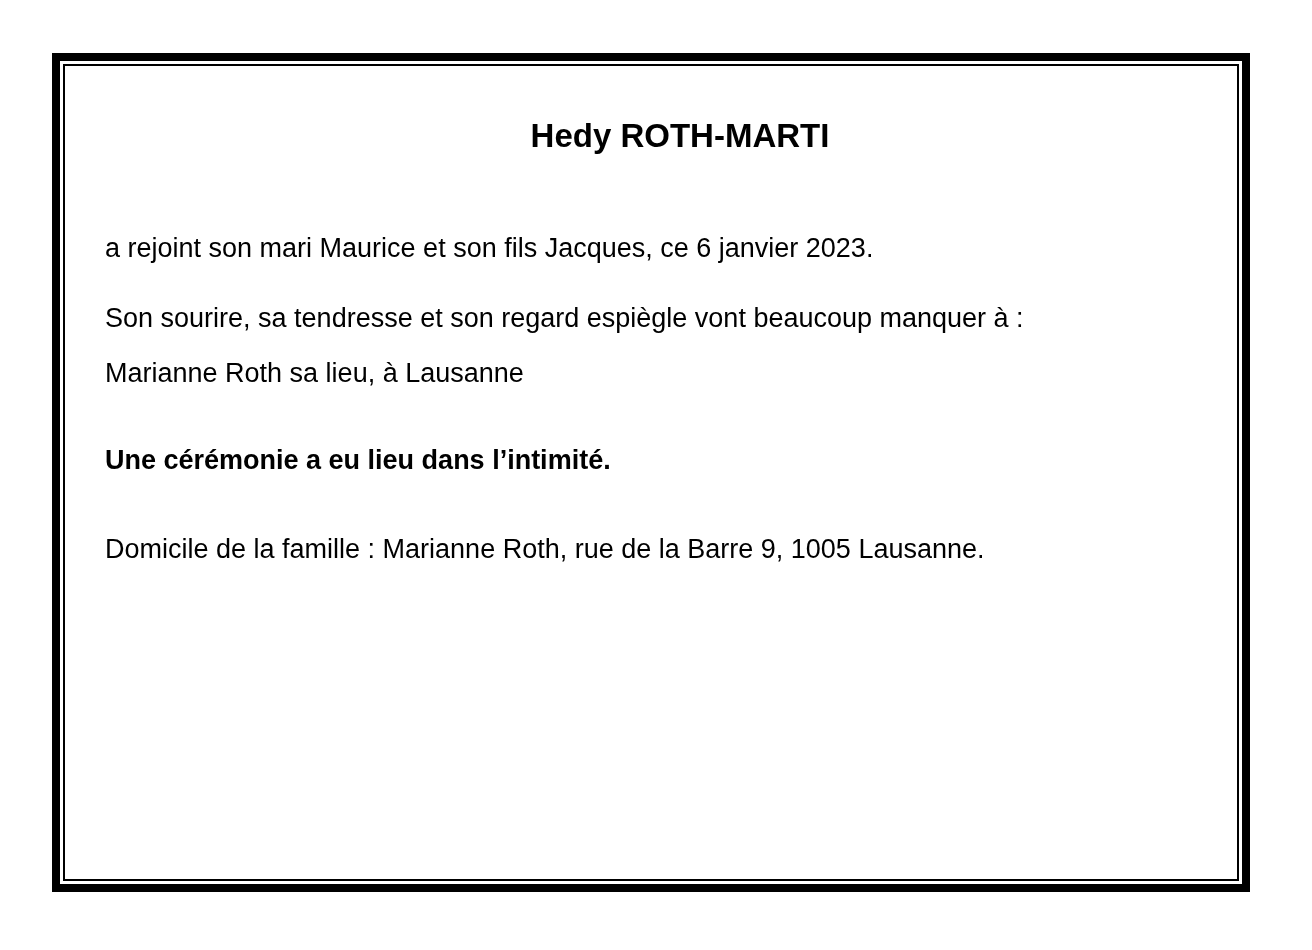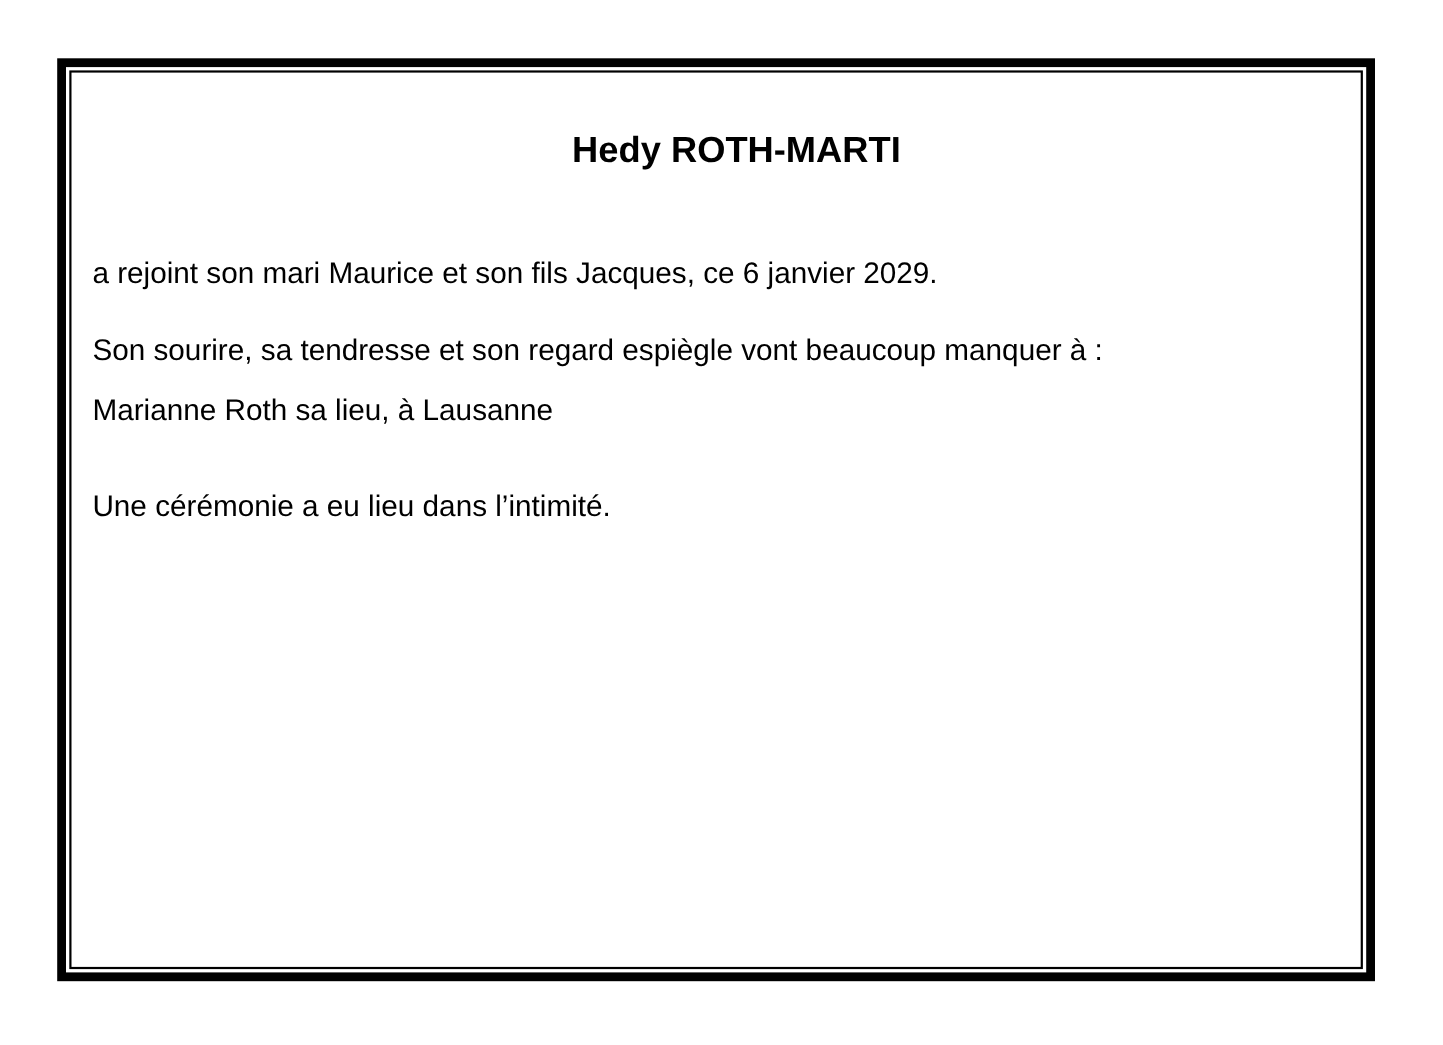--- a/index.html
+++ b/index.html
@@ -23,21 +23,21 @@
   }
   .frame-inner {
     width: 100%;
     height: 100%;
     border: 2px solid #000000;
     background: #ffffff;
   }
   .content {
     width: 100%;
     height: 100%;
-    padding: 0 20px 0 19px;
+    padding: 0 20px 0 40px;
     font-size: 27px;
     line-height: 55px;
     text-align: left;
   }
   .title {
     margin-top: 42px;
     font-size: 33px;
     font-weight: bold;
     line-height: 55px;
     text-align: center;
@@ -45,46 +45,49 @@
     left: 19px;
     white-space: nowrap;
   }
   .para .line {
     line-height: 55px;
     white-space: nowrap;
   }
   .p1 { margin-top: 58px; }
   .p2 { margin-top: 15px; }
   .p3 { margin-top: 32px; }
-  .p4 { margin-top: 28px; }
+  .p4 { margin-top: 28px; font-weight: bold; }
   .p5 { margin-top: 34px; }
 </style>
 </head>
 <body>
 
 <div class="page">
   <div class="frame-outer">
     <div class="frame-inner">
       <div class="content">
 
         <h1 class="title">Hedy ROTH-MARTI</h1>
 
         <div class="para p1">
-          <div class="line">a rejoint son mari Maurice et son fils Jacques, ce 6 janvier 2029.</div>
+          <div class="line">a rejoint son mari Maurice et son fils Jacques, ce 6 janvier 2023.</div>
         </div>
 
         <div class="para p2">
           <div class="line">Son sourire, sa tendresse et son regard espiègle vont beaucoup manquer à :</div>
           <div class="line">Marianne Roth sa lieu, à Lausanne</div>
         </div>
 
         <div class="para p3">
         </div>
 
         <div class="para p4">
           <div class="line">Une cérémonie a eu lieu dans l’intimité.</div>
         </div>
 
+        <div class="para p5">
+          <div class="line">Domicile de la famille : Marianne Roth, rue de la Barre 9, 1005 Lausanne.</div>
+        </div>
 
       </div>
     </div>
   </div>
 </div>
 
 </body></html>

